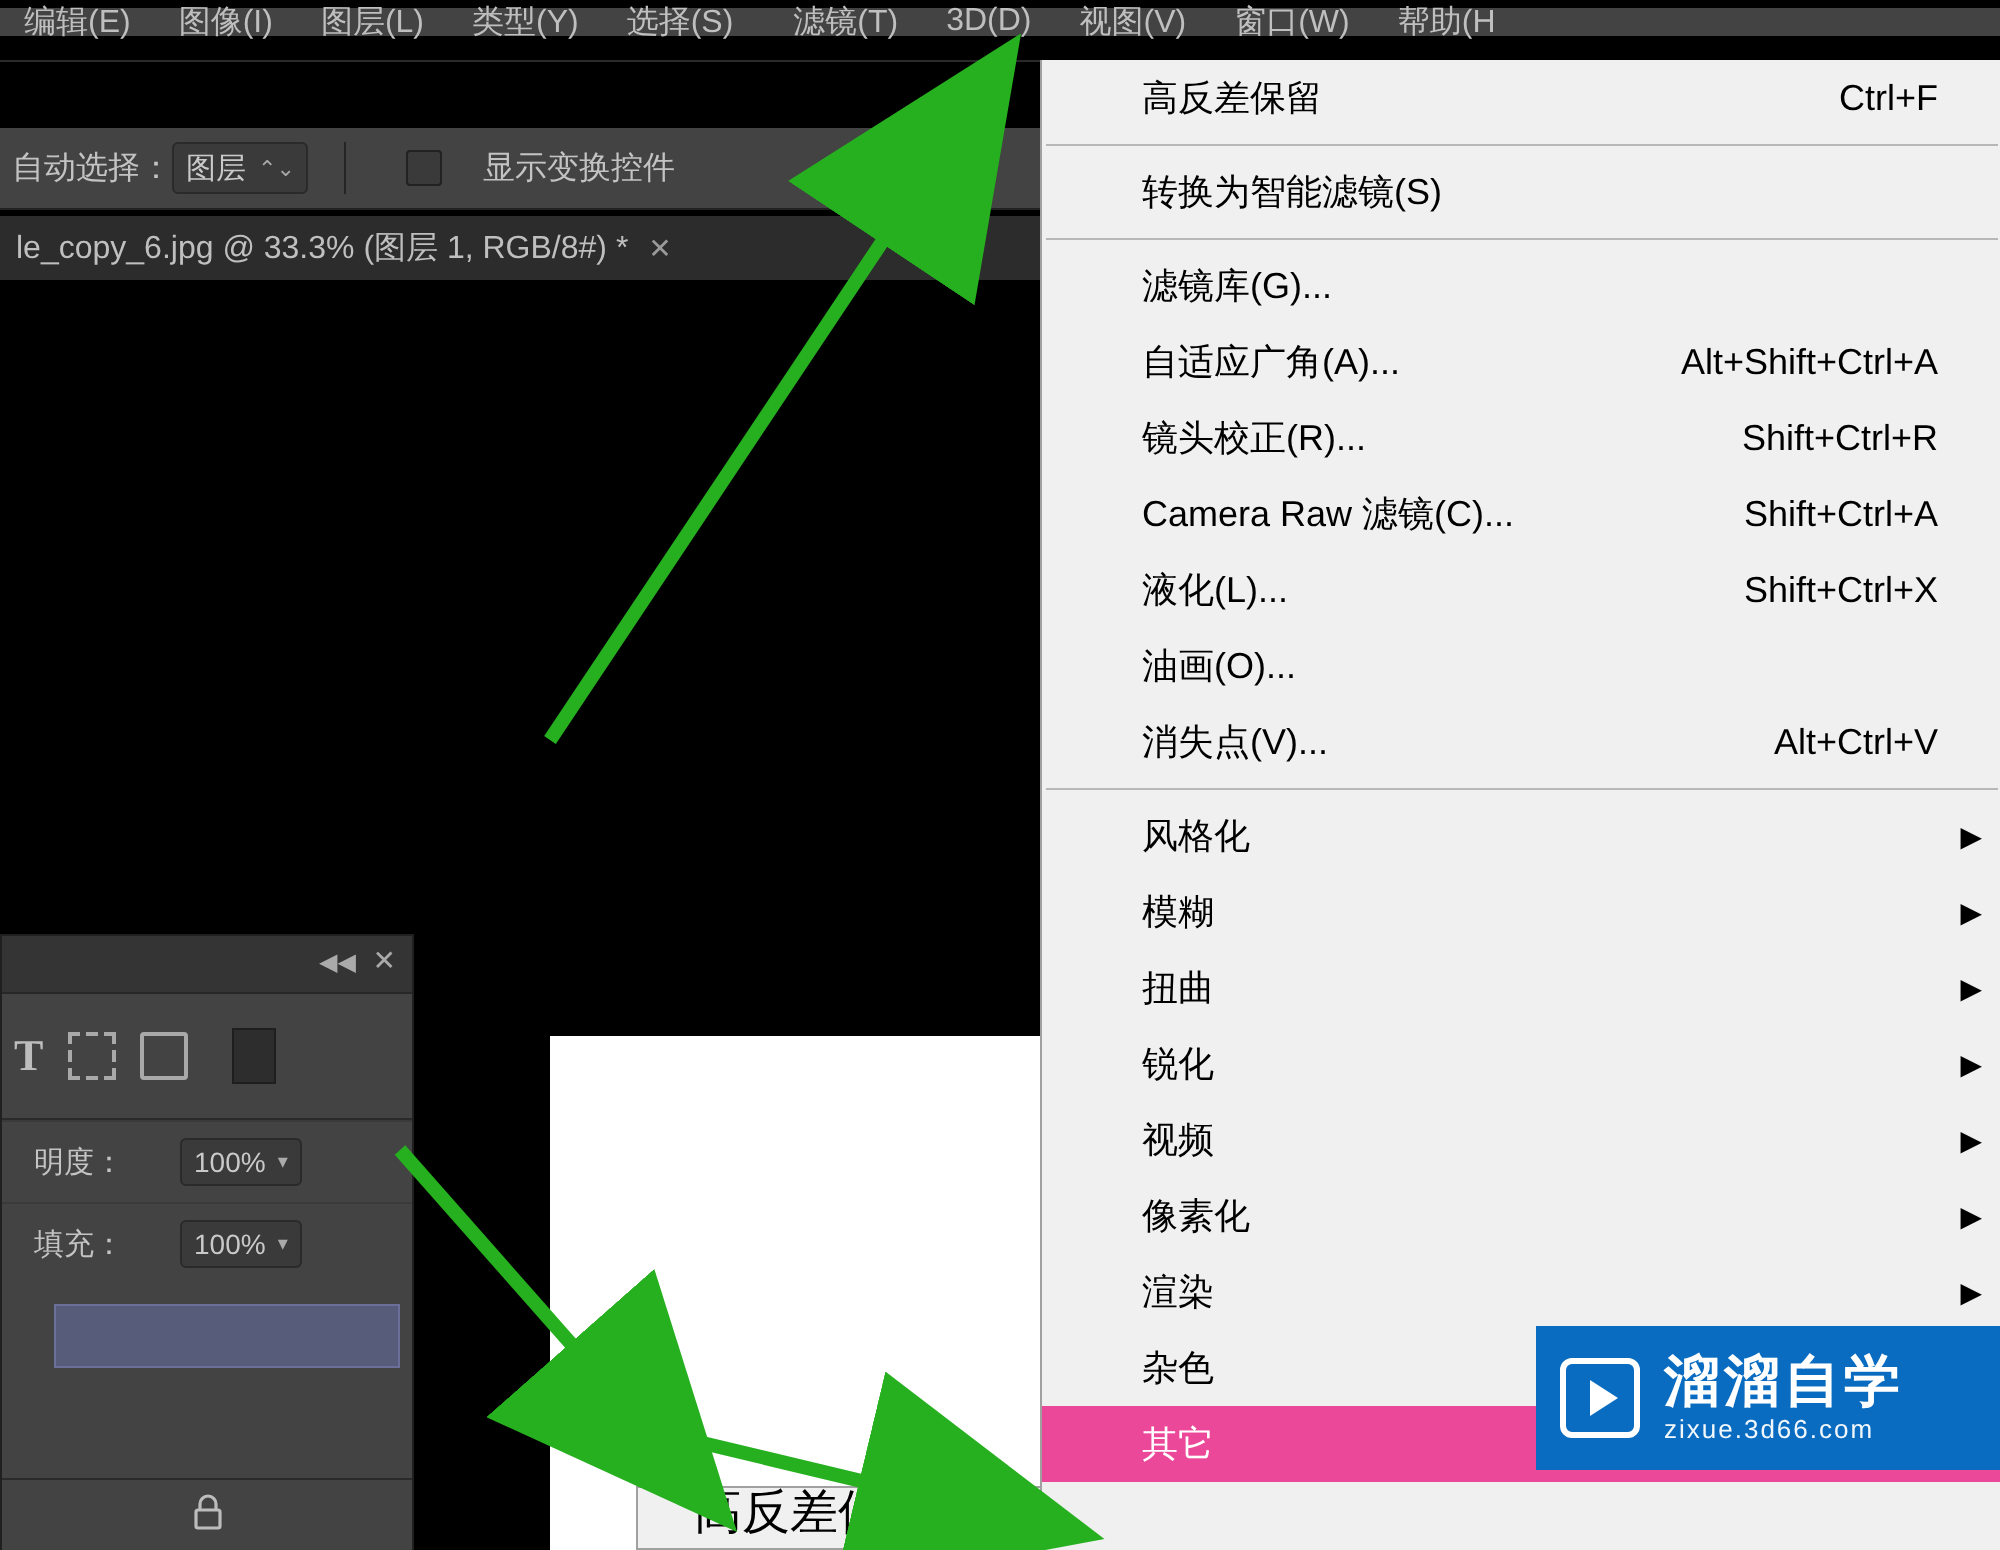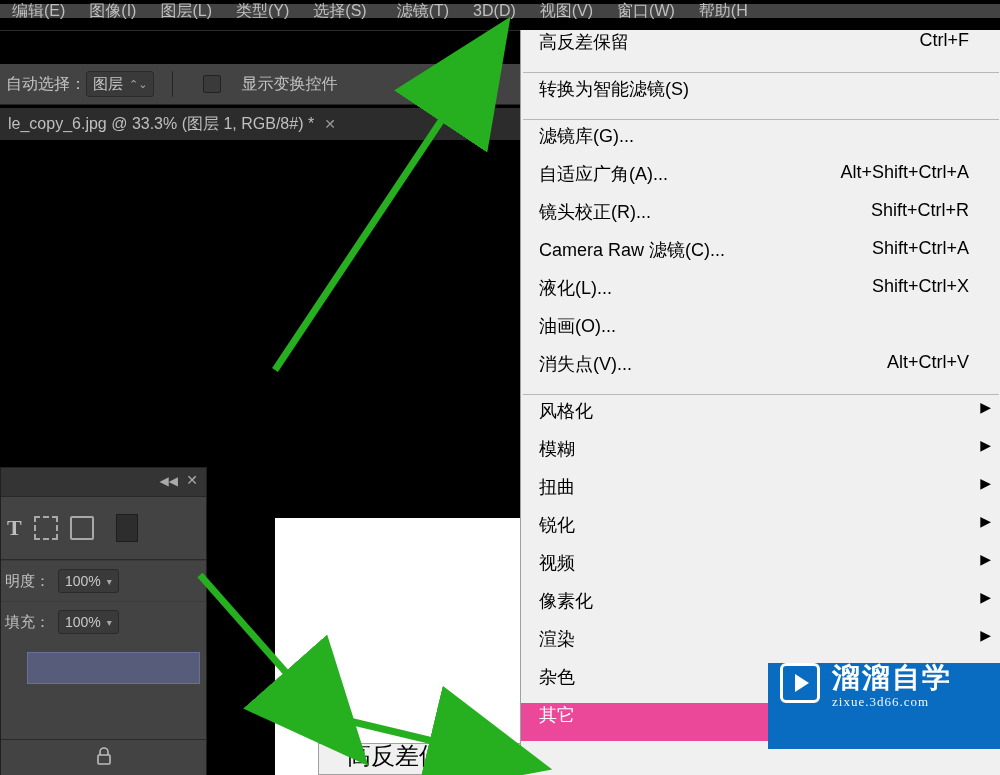--- a/index.html
+++ b/index.html
@@ -161,22 +161,23 @@
     height: 62px;
     display: flex;
     align-items: center;
     padding-left: 6px;
     border-bottom: 1px solid #2a2a2a;
   }
   .panel .row {
     display: flex;
     align-items: center;
     height: 40px;
-    padding-left: 4px;
+    padding-left: 16px;
     border-top: 1px solid #3a3a3a;
+    gap: 20px;
   }
   .panel .row .lbl {
     color: #c3c3c3;
     font-size: 15px;
     margin-left: 0;
   }
   .panel .pct {
     display: inline-flex;
     align-items: center;
     border: 1px solid #2a2a2a;
@@ -246,25 +247,25 @@
     left: 520px;
     top: 30px;
     width: 480px;
     bottom: 0;
     background: #f0f0f0;
     border-left: 1px solid #a0a0a0;
     z-index: 20;
   }
   .filter-menu .mi {
     display: flex;
-    align-items: flex-start;
+    align-items: center;
     height: 38px;
     font-size: 18px;
     color: #000;
-    padding-left: 18px;
+    padding-left: 50px;
     padding-right: 20px;
     position: relative;
   }
   .filter-menu .mi .shortcut {
     position: absolute;
     right: 32px;
     color: #000;
   }
   .filter-menu .mi .sub {
     position: absolute;
@@ -299,26 +300,26 @@
     font-size: 24px;
     color: #000;
     box-sizing: border-box;
   }
   
   .watermark {
     position: absolute;
     right: 0;
     top: 663px;
     width: 232px;
-    height: 86px;
+    height: 72px;
     background: #096cc1;
     z-index: 30;
     display: flex;
+    align-items: center;
     color: #fff;
-    font-family: Liberation Serif, serif;
   }
   .watermark .logo {
     width: 40px;
     height: 40px;
     border: 3px solid #fff;
     border-radius: 6px;
     margin-left: 12px;
     display: flex;
     align-items: center;
     justify-content: center;

